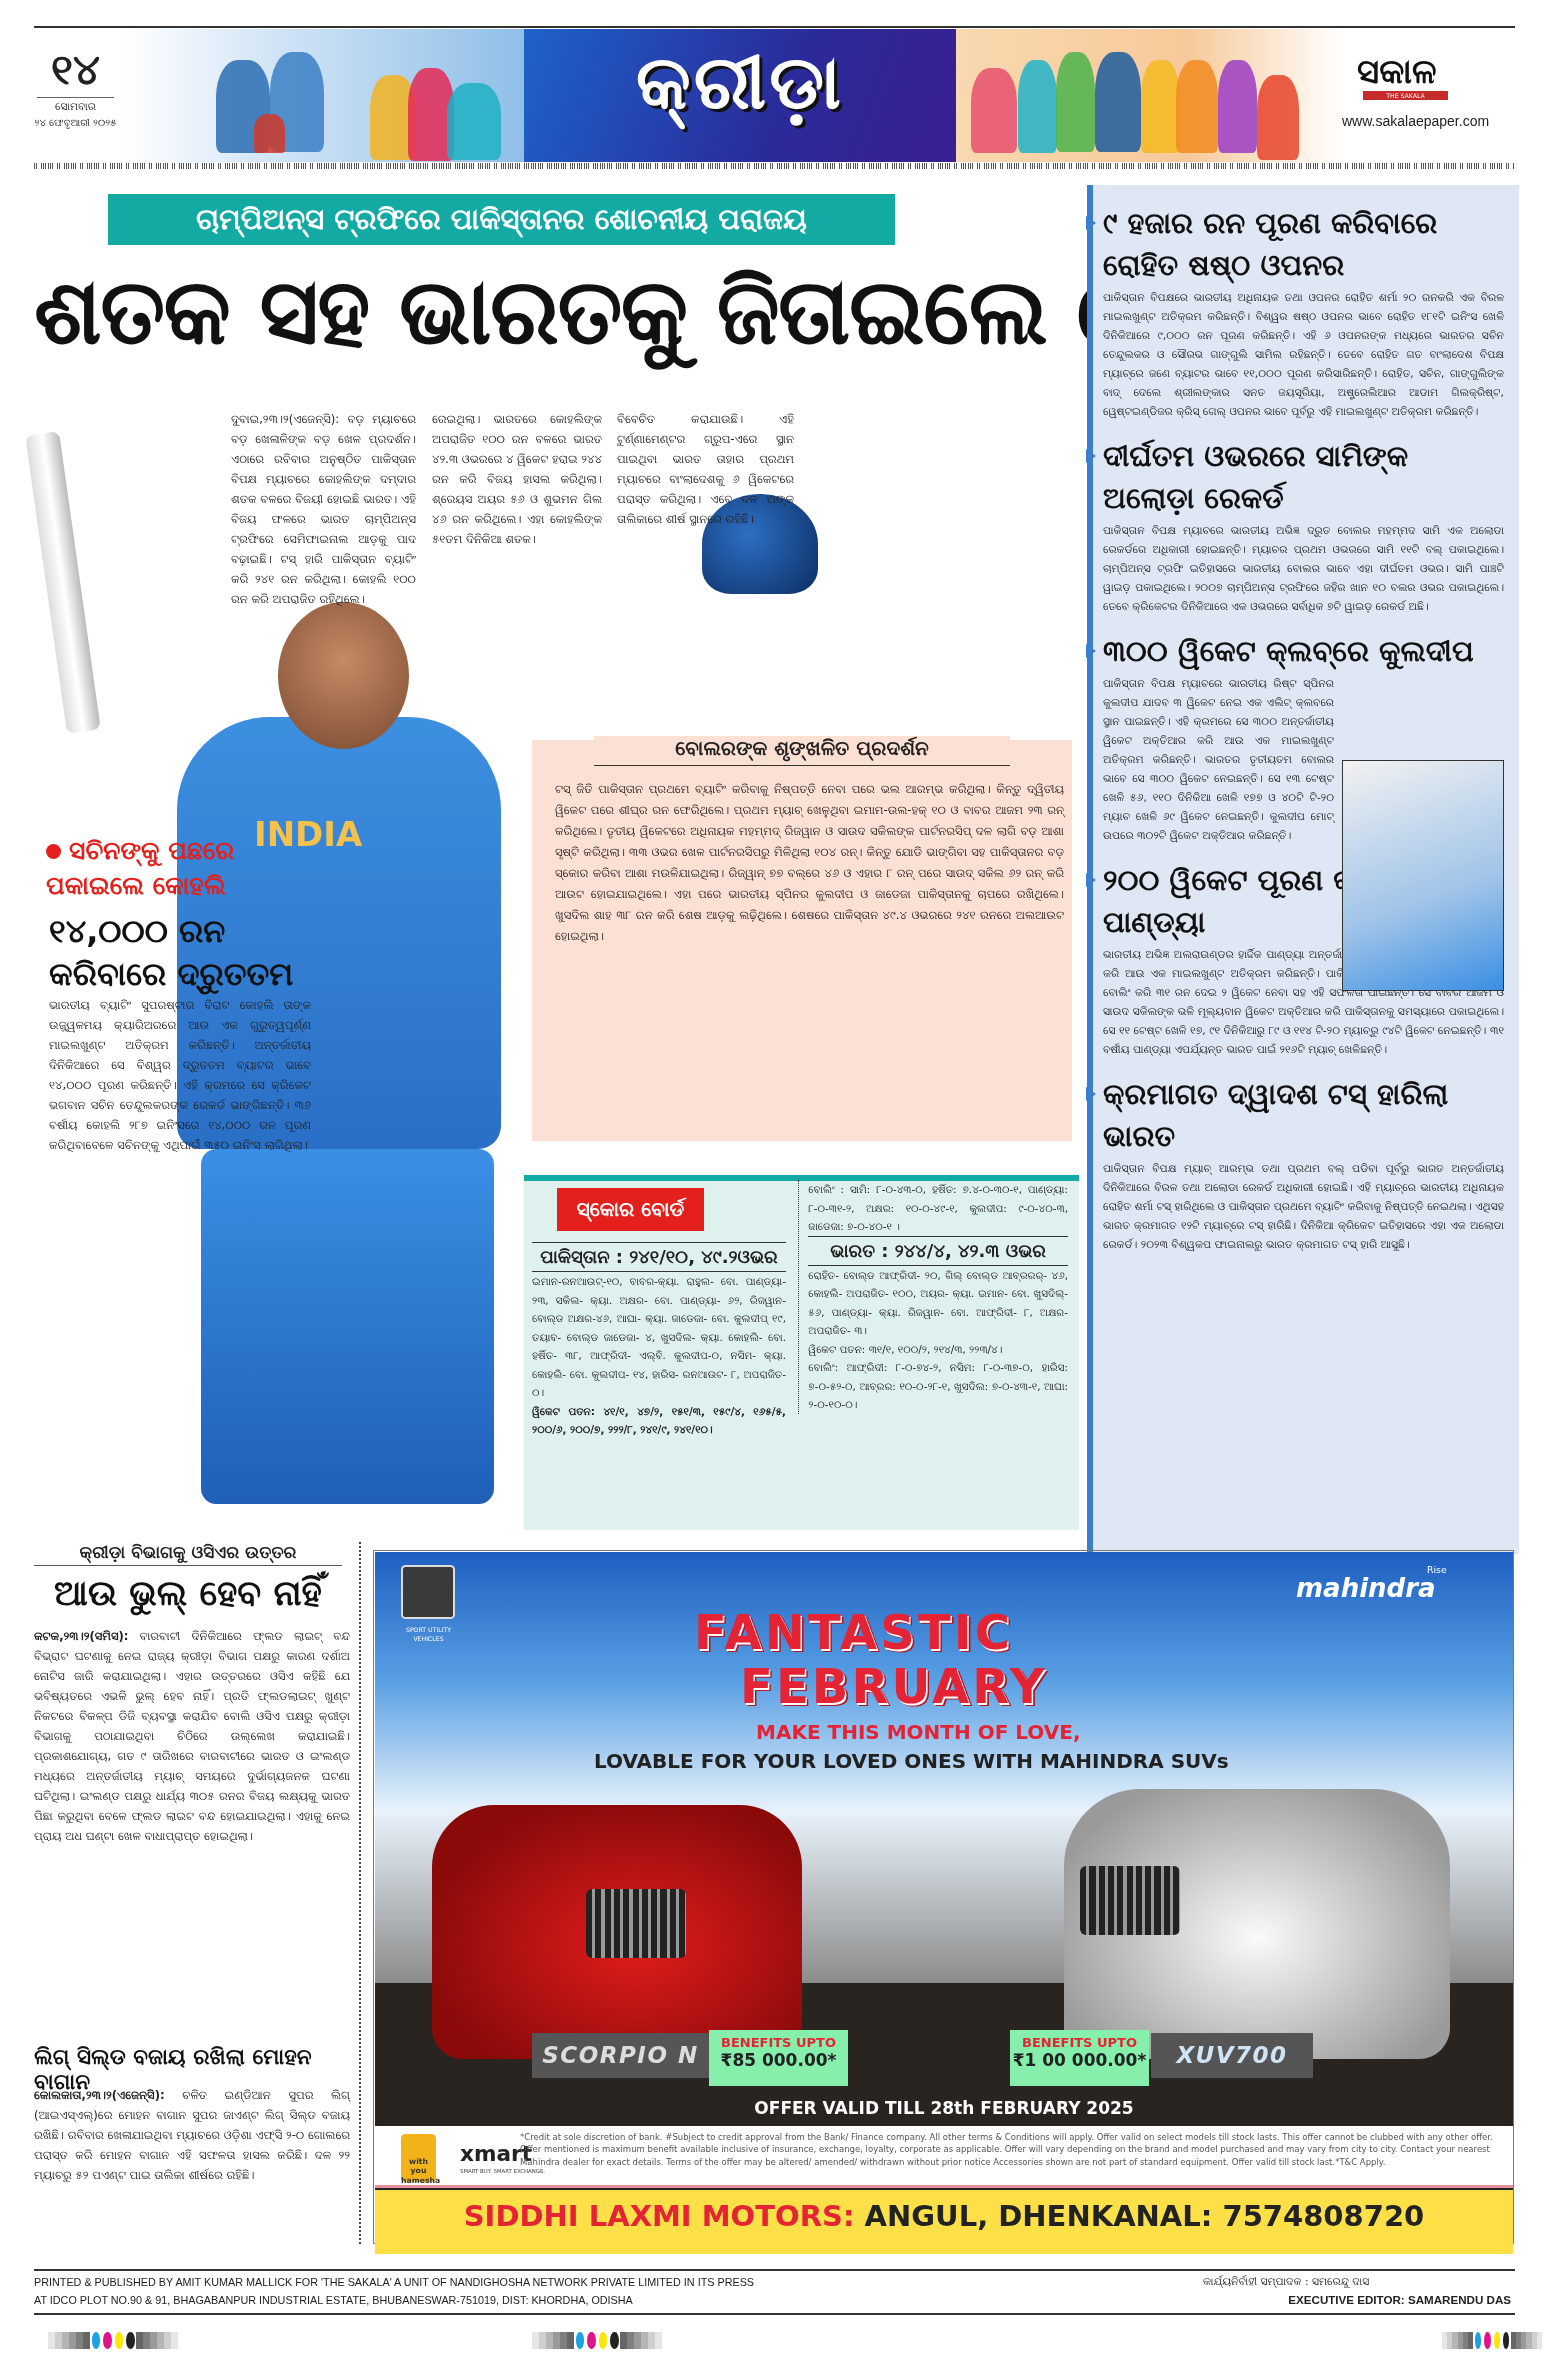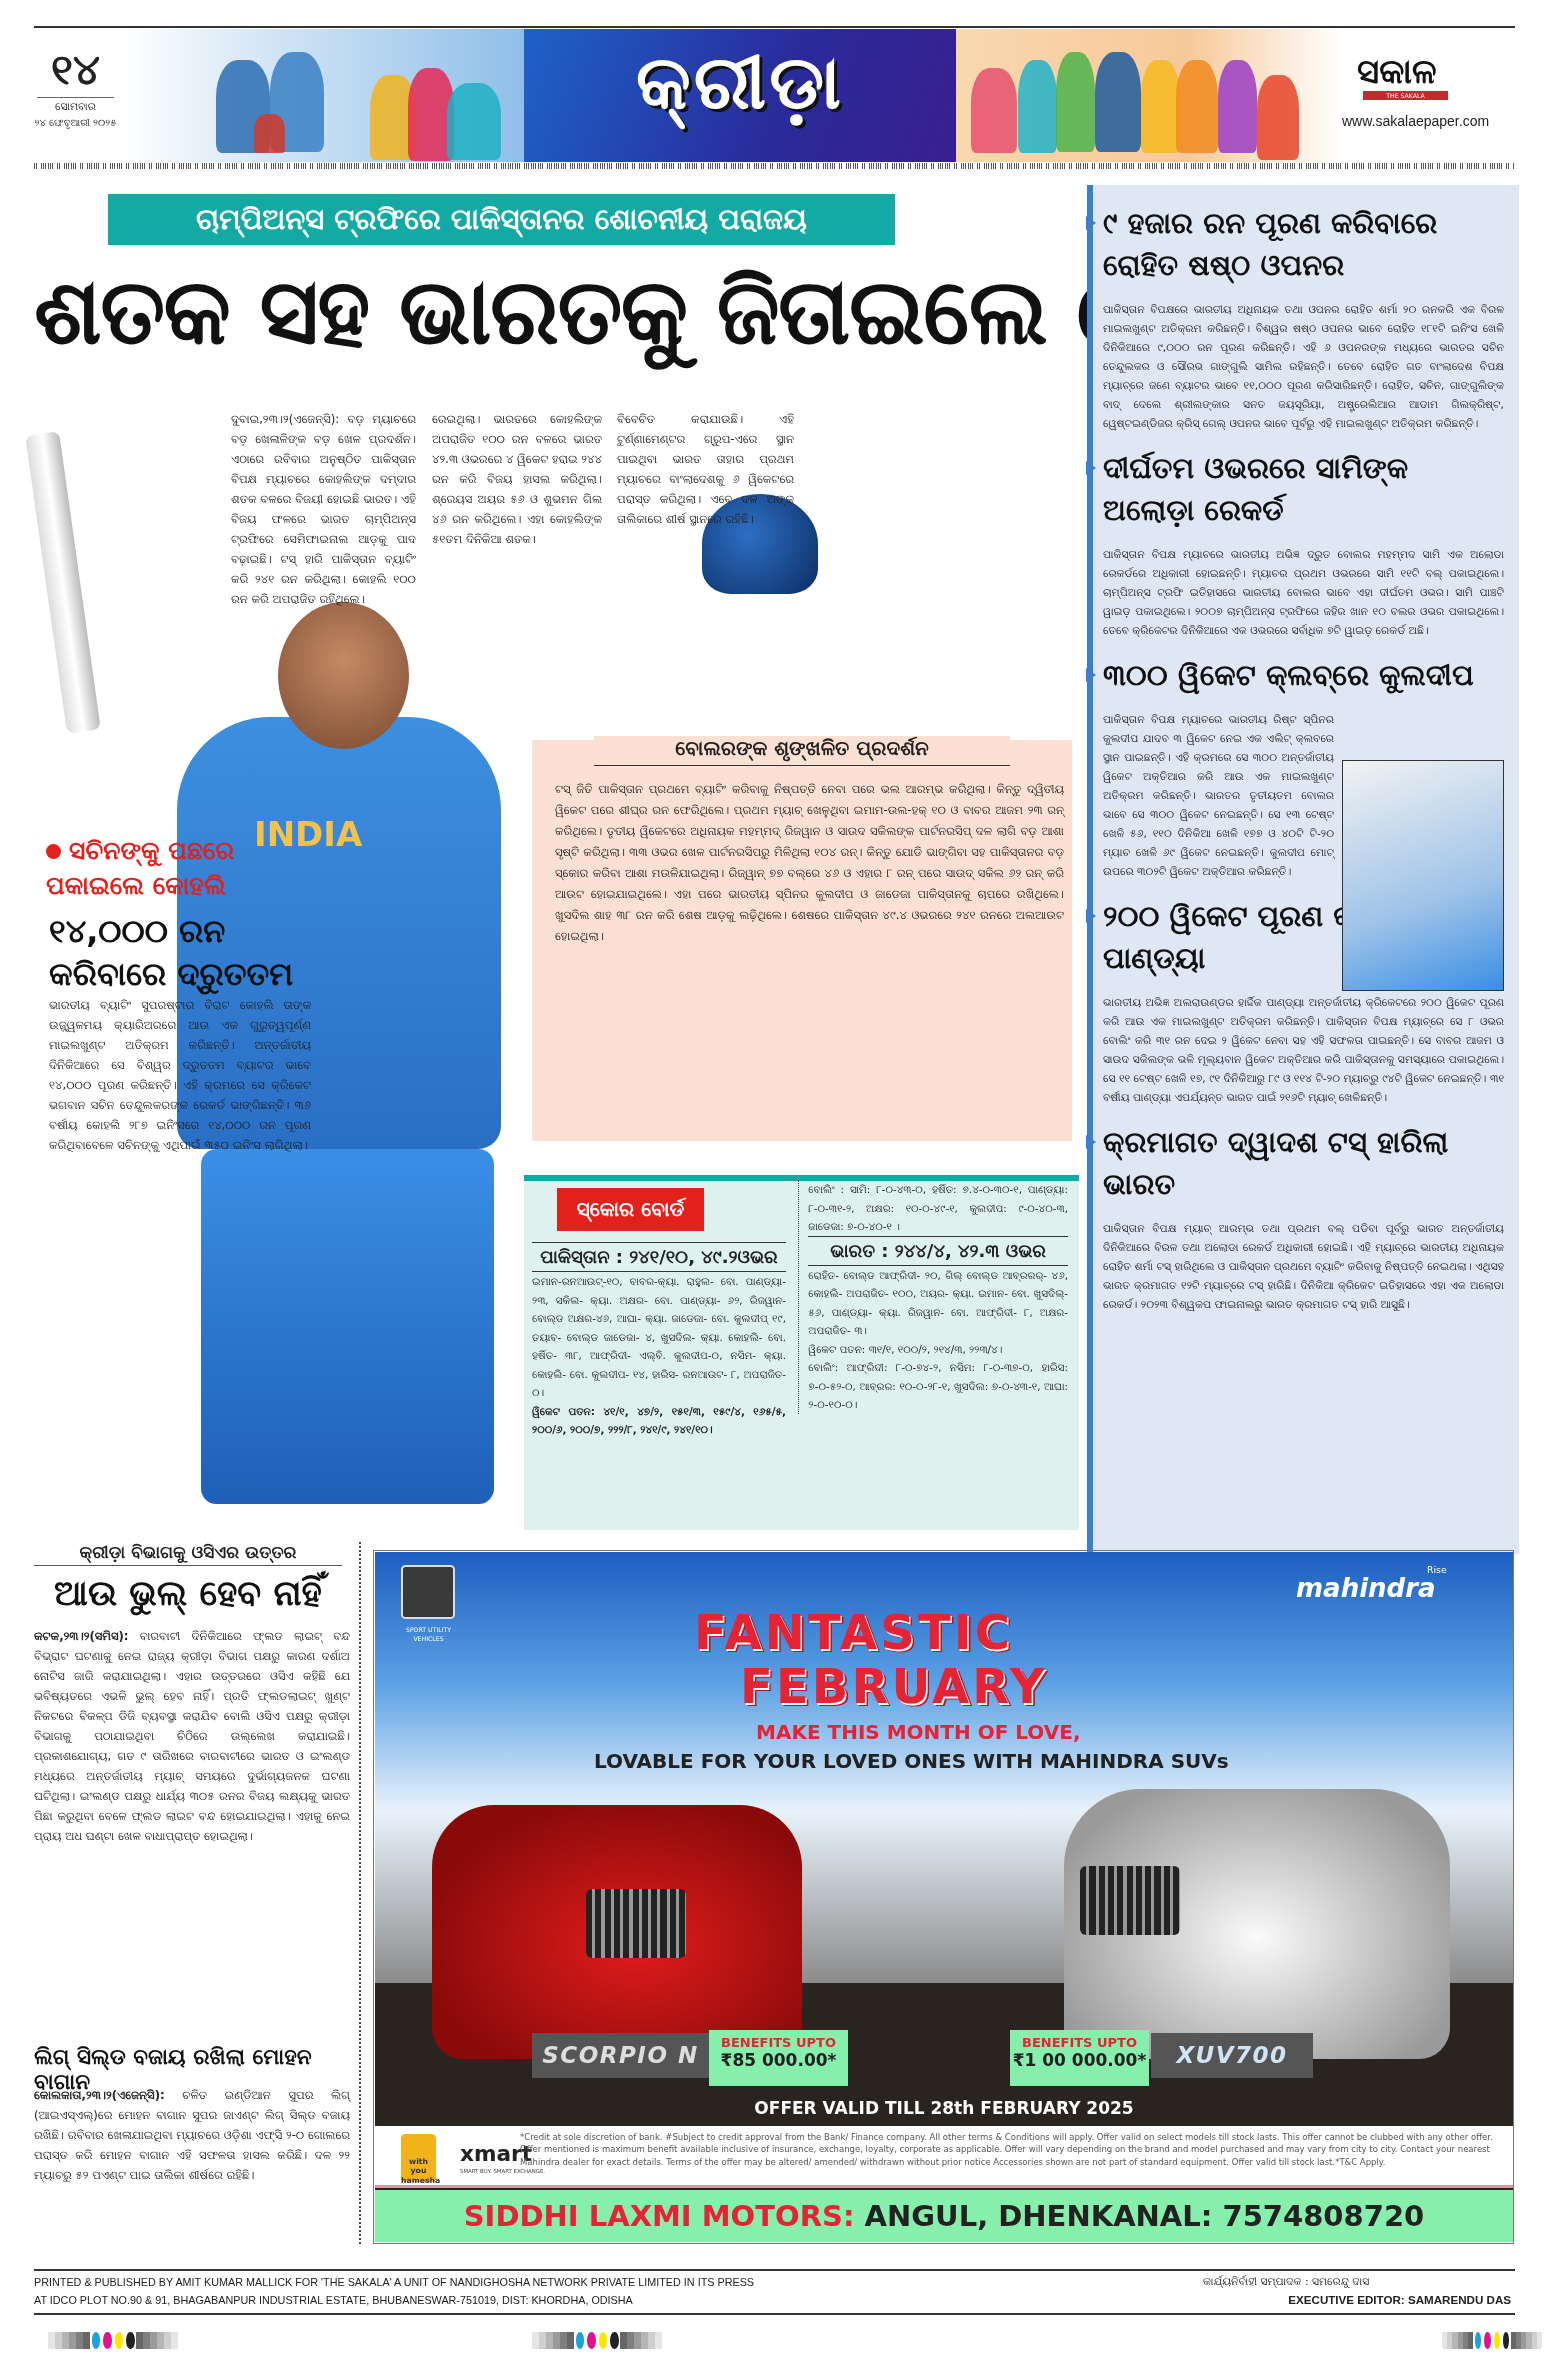--- a/index.html
+++ b/index.html
@@ -47,21 +47,21 @@
 #score-box{left:524px;top:1175px;width:555px;height:355px;background:#dff1ef;border-top:6.2px solid #14aaa4}
 #score-tag{left:557px;top:1188px;width:147px;height:43px;background:#e3201b;color:#fff;font-size:20px;font-weight:bold;text-align:center;line-height:43px}
 .score-sub{font-size:18px;font-weight:bold;text-align:center;border-top:1.5px solid #333;border-bottom:1.5px solid #333;padding:3.1px 0}
 #score-left{left:532px;top:1234px;width:254px}
 #score-right{left:798px;top:1180px;width:270px;border-left:1.5px dotted #333;padding-left:9.3px}
 .score-text{font-size:10.4px;line-height:18.5px;text-align:justify}
 
 #right-col{left:1087px;top:185px;width:432px;height:1369px;background:#dfe6f4;border-left:6.2px solid #3a7fcc}
 .rc-head{font-size:29px;font-weight:bold;color:#111;line-height:42px;position:relative}
 .rc-head::before{content:"";position:absolute;left:-17px;top:14px;border-left:10.8px solid #3a7fcc;border-top:7.7px solid transparent;border-bottom:7.7px solid transparent}
-.rc-body{font-size:10.8px;line-height:19px;color:#222;text-align:justify;margin:14px 0 14px}
+.rc-body{font-size:10.8px;line-height:19px;color:#222;text-align:justify;margin:2px 0 14px}
 #rc-wrap{left:1103px;top:202px;width:401px}
 #kuldeep-photo{left:1342px;top:760px;width:162px;height:231px;background:linear-gradient(160deg,#f2f2f2,#9fc3e8 60%,#3a8fe4);border:0.8px solid #333}
 
 #bl-kicker{left:34px;top:1542px;width:308px;font-size:17px;font-weight:bold;text-align:center;border-bottom:1.5px solid #555;padding-bottom:3.1px}
 #bl-head{left:34px;top:1573px;width:308px;font-size:35px;font-weight:bold;text-align:center;color:#111}
 #bl-body{left:34px;top:1626px;width:316px}
 #bl2-head{left:34px;top:2044px;width:324px;font-size:21.6px;font-weight:bold;color:#111}
 #bl2-body{left:34px;top:2085px;width:316px}
 #vdots{left:359px;top:1542px;width:0;height:702px;border-left:2.3px dotted #444}
 
@@ -85,21 +85,21 @@
 .offer-label{position:absolute;height:45px;background:#555;color:#ddd;font-size:23px;font-weight:bold;text-align:center;line-height:45px;font-style:italic;letter-spacing:1.5px}
 .offer-box{position:absolute;width:139px;height:56px;background:#86efac;text-align:center}
 .offer-box .l1{font-size:13px;font-weight:bold;color:#e42434;padding-top:4.6px}
 .offer-box .l2{font-size:17px;font-weight:bold;color:#222}
 #ad-valid{left:375px;top:2098px;width:1138px;text-align:center;color:#fff;font-size:17px;font-weight:bold}
 #ad-disc-area{left:375px;top:2126px;width:1138px;height:62px;background:#fff;border-bottom:3.1px solid #e2909b}
 #withyou{left:401px;top:2134px;width:35px;height:48px;background:#f1b21a;border-radius:4.6px;font-size:7.7px;font-weight:bold;text-align:center;color:#333;padding-top:23px;line-height:9.3px}
 #xmart{left:460px;top:2141px;font-size:21.6px;font-weight:bold;color:#222}
 #xmart-sub{left:460px;top:2168px;font-size:5.4px;color:#444}
 #ad-disclaimer{left:520px;top:2131px;width:987px;font-size:8.5px;line-height:12.3px;color:#555}
-#dealer{left:375px;top:2190px;width:1138px;height:52px;text-align:center;font-size:29px;font-weight:bold;line-height:52px;background:#86efac}
+#dealer{left:375px;top:2190px;width:1138px;height:64px;text-align:center;font-size:29px;font-weight:bold;line-height:52px;background:#fde047}
 #dealer .red{color:#e42434}
 
 #foot-rule1{left:34px;top:2269px;width:1481px;height:2.3px;background:#333}
 #foot-rule2{left:34px;top:2313px;width:1481px;height:2.3px;background:#333}
 #imprint1{left:34px;top:2276px;font-size:10.8px;color:#222;font-family:"Liberation Sans",sans-serif}
 #imprint2{left:34px;top:2294px;font-size:10.8px;color:#222;font-family:"Liberation Sans",sans-serif}
 #editor-odia{left:1380px;top:2275px;font-size:10.8px;color:#222;width:131px;text-align:left}
 #editor{left:1203px;top:2293px;font-size:11.6px;font-weight:bold;color:#222;width:308px;text-align:right;font-family:"Liberation Sans",sans-serif}
 .regmark{position:absolute;top:2332px;height:17px;width:139px;display:flex;align-items:center;gap:0}
 .regmark .g{width:7px;height:17px}

